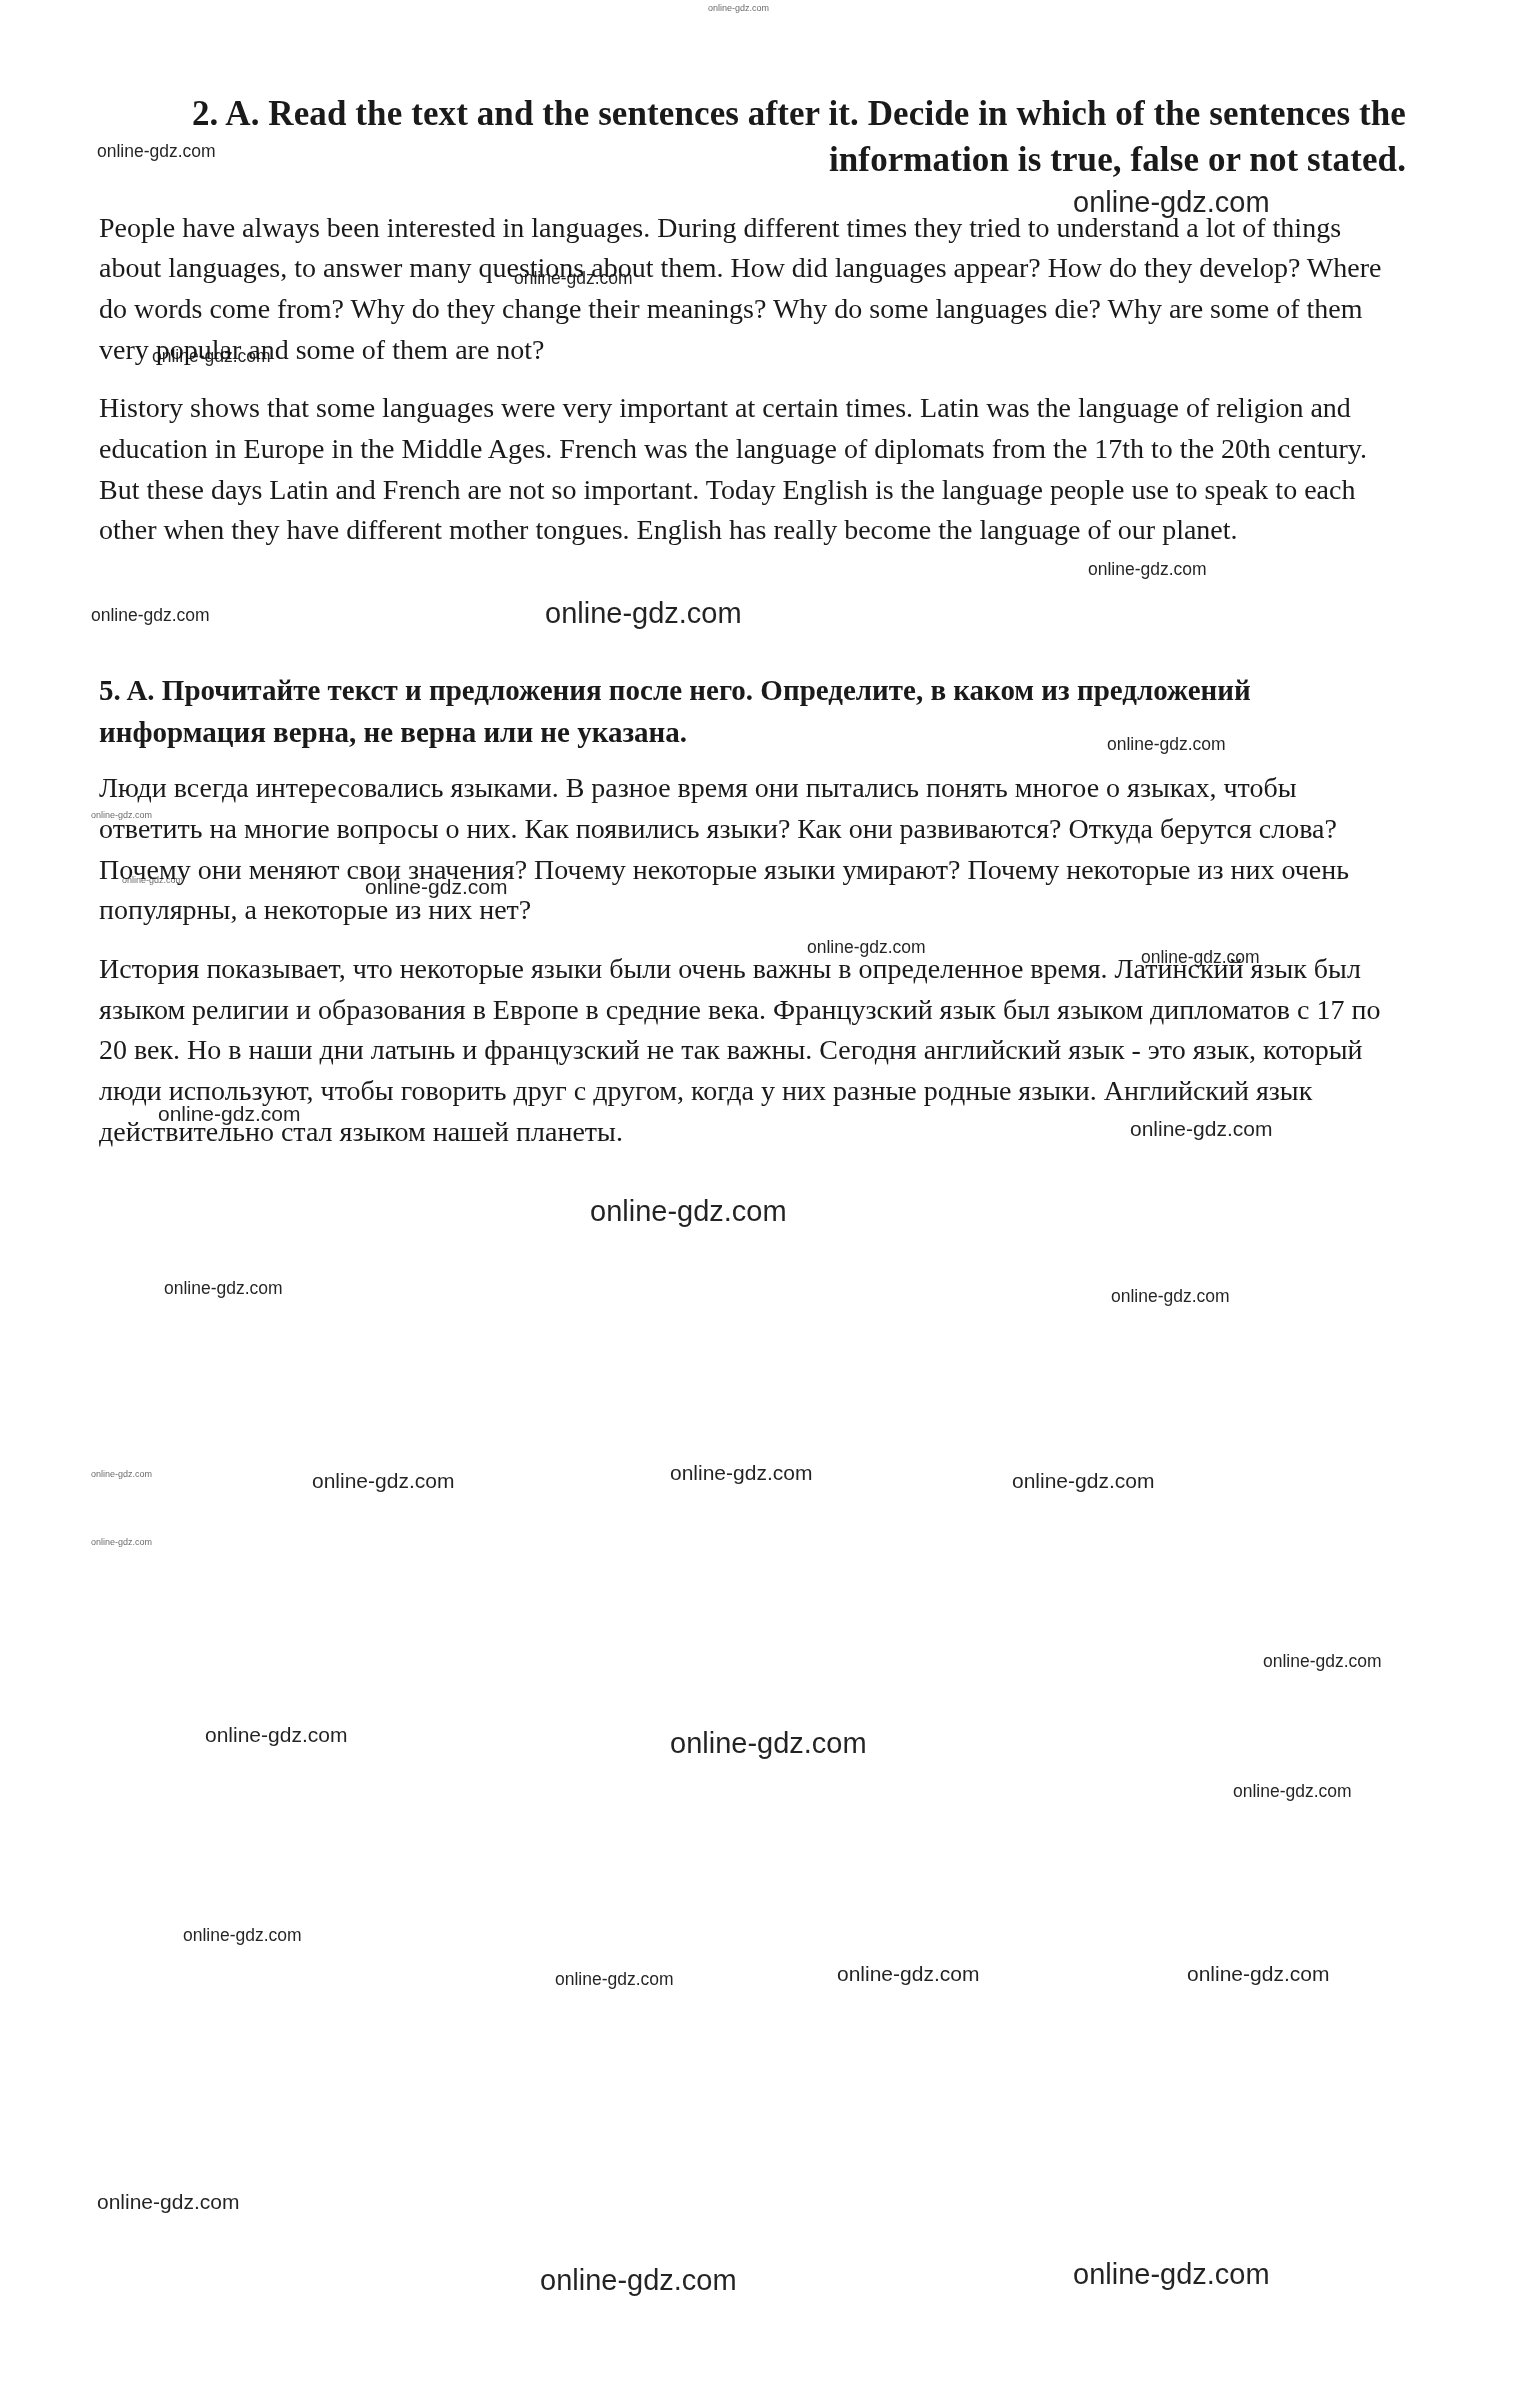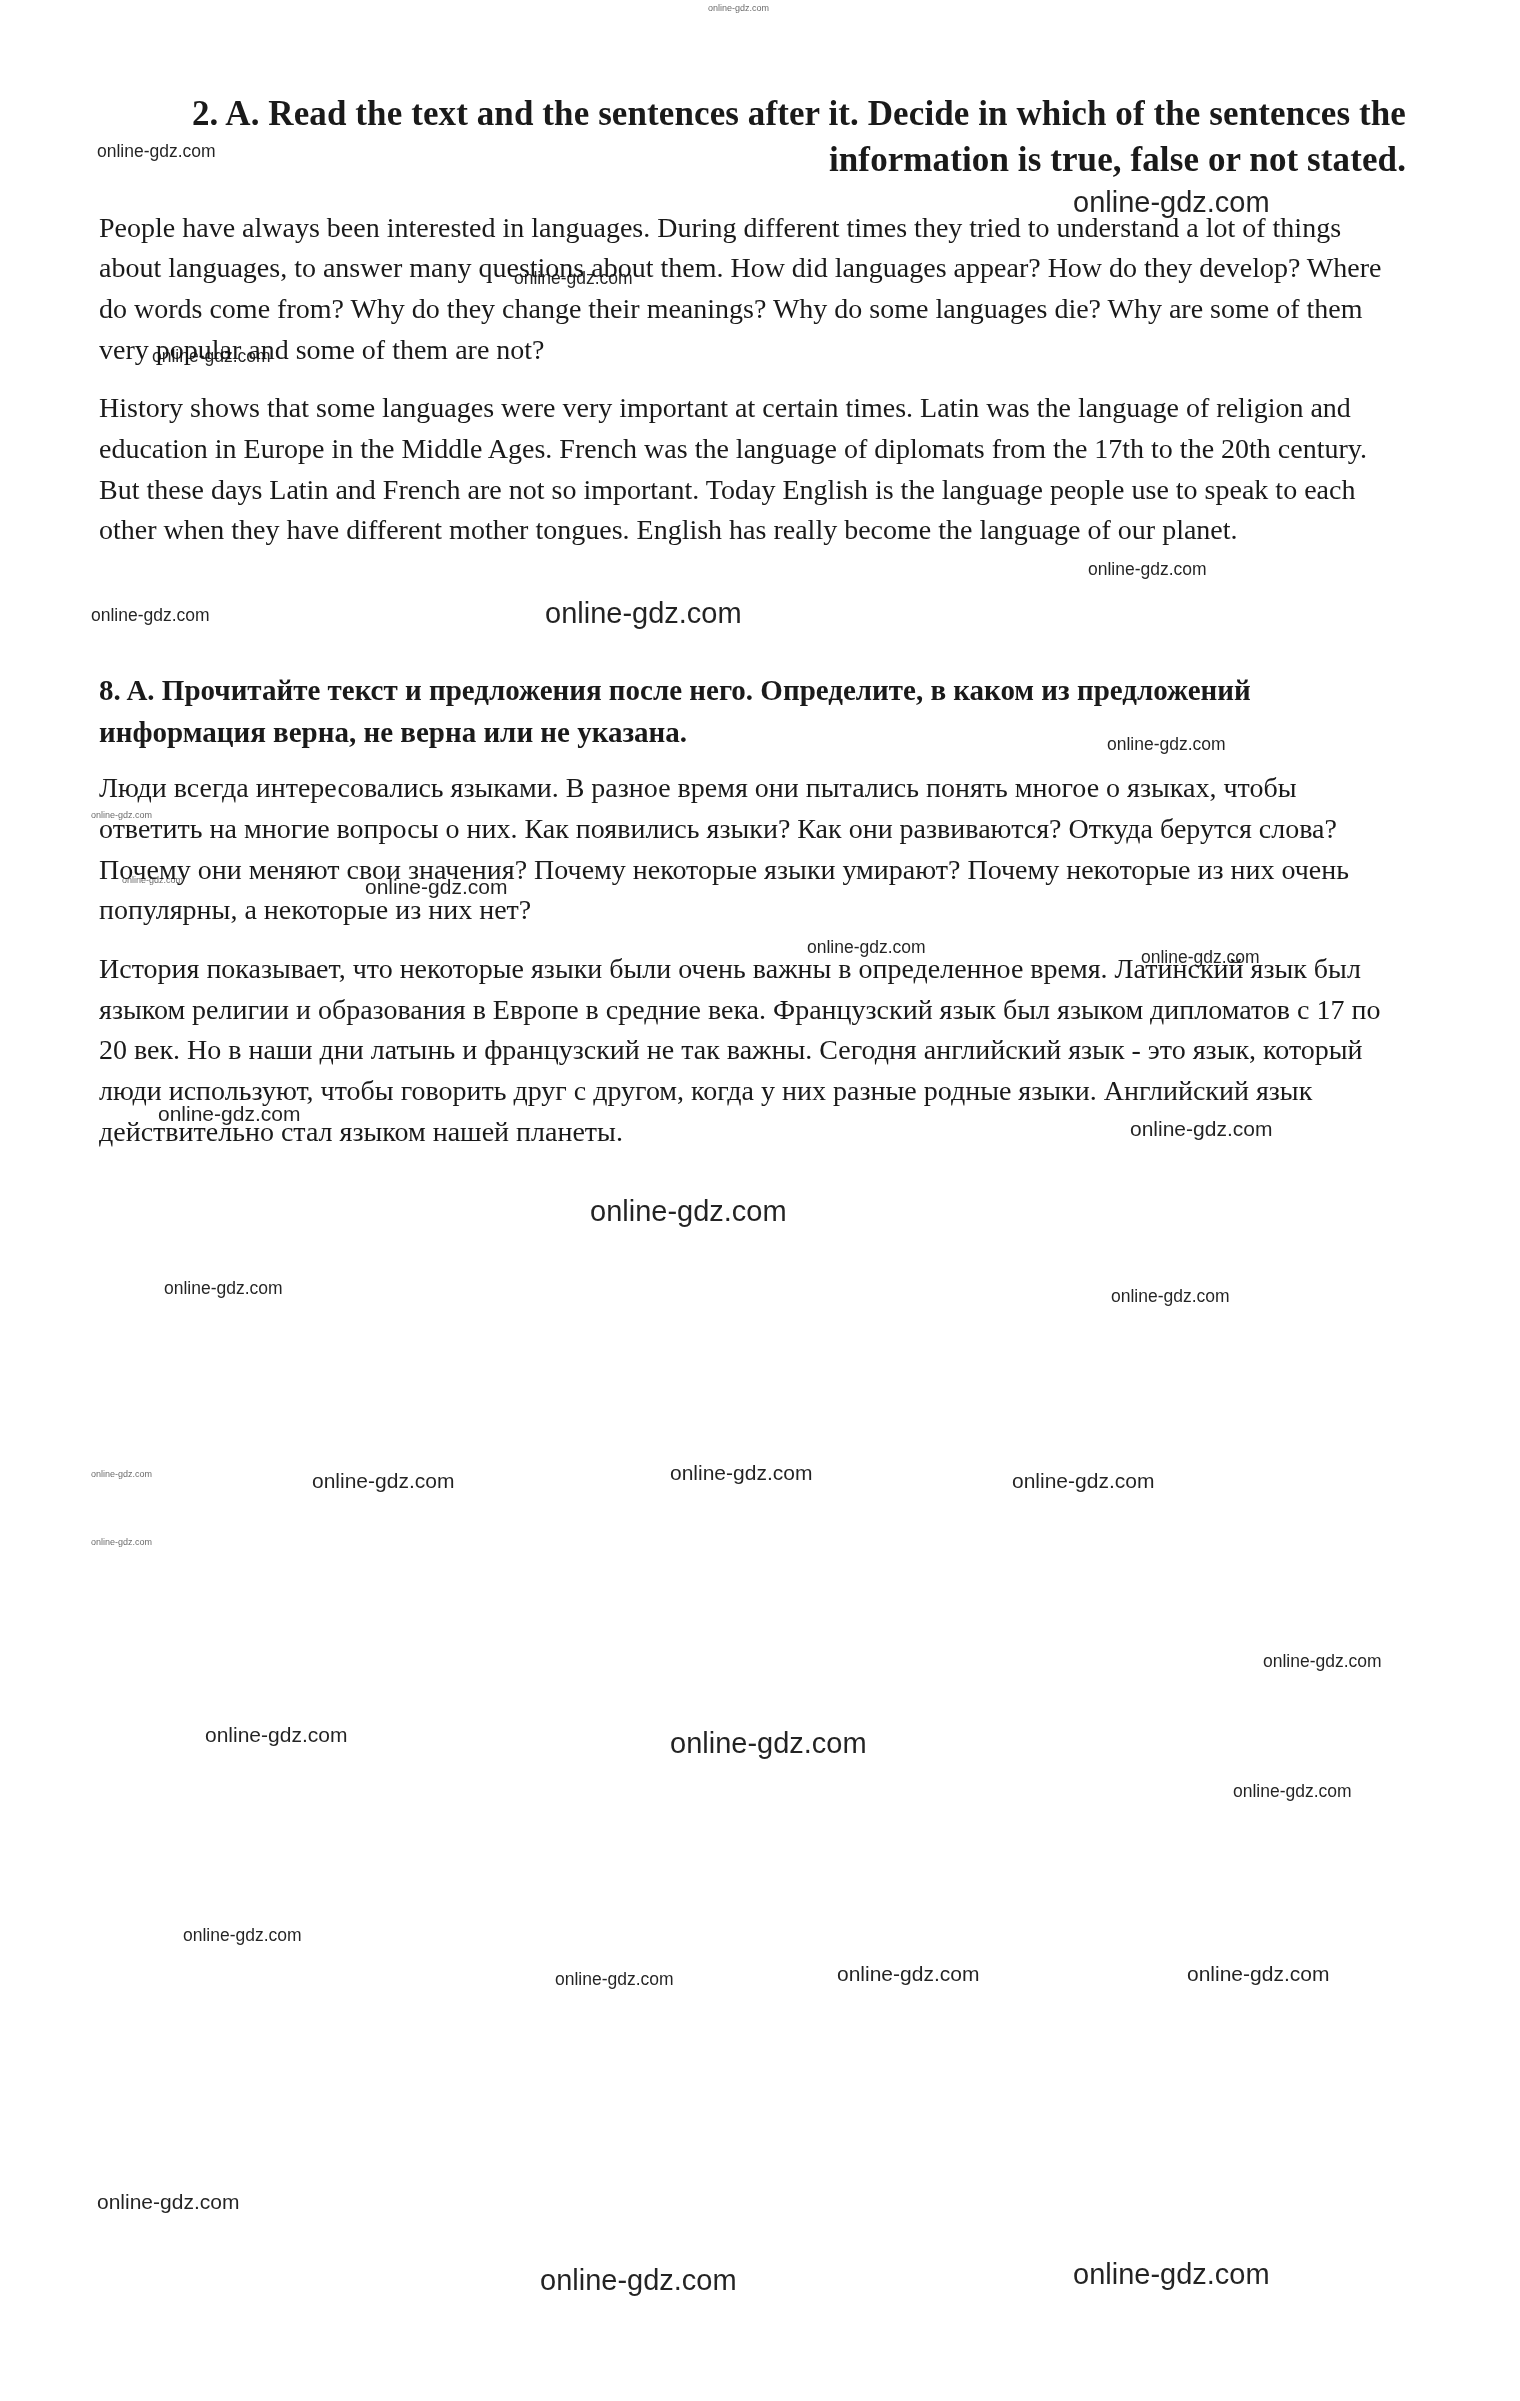--- a/index.html
+++ b/index.html
@@ -79,21 +79,21 @@
       <div class="heading">2. A. Read the text and the sentences after it. Decide in which of the sentences the information is true, false or not stated.</div>
       <div class="gap-small"></div>
       <p class="para">People have always been interested in languages. During different times they tried to understand a lot of things about languages, to answer many questions about them. How did languages appear? How do they develop? Where do words come from? Why do they change their meanings? Why do some languages die? Why are some of them very popular and some of them are not?</p>
       <div class="gap-small"></div>
       <p class="para">History shows that some languages were very important at certain times. Latin was the language of religion and education in Europe in the Middle Ages. French was the language of diplomats from the 17th to the 20th century. But these days Latin and French are not so important. Today English is the language people use to speak to each other when they have different mother tongues. English has really become the language of our planet.</p>
     </div>
 
     <div class="gap-large"></div>
 
     <div class="block-ru">
-      <div class="heading-ru">8. A. Прочитайте текст и предложения после него. Определите, в каком из предложений информация верна, не верна или не указана.</div>
+      <div class="heading-ru">5. A. Прочитайте текст и предложения после него. Определите, в каком из предложений информация верна, не верна или не указана.</div>
       <p class="para">Люди всегда интересовались языками. В разное время они пытались понять многое о языках, чтобы ответить на многие вопросы о них. Как появились языки? Как они развиваются? Откуда берутся слова? Почему они меняют свои значения? Почему некоторые языки умирают? Почему некоторые из них очень популярны, а некоторые из них нет?</p>
       <div class="gap-small"></div>
       <p class="para">История показывает, что некоторые языки были очень важны в определенное время. Латинский язык был языком религии и образования в Европе в средние века. Французский язык был языком дипломатов с 17 по 20 век. Но в наши дни латынь и французский не так важны. Сегодня английский язык - это язык, который люди используют, чтобы говорить друг с другом, когда у них разные родные языки. Английский язык действительно стал языком нашей планеты.</p>
     </div>
 
   </div>
 
   <div id="watermark-layer">
       <span class="wm s5" style="left: 708px; top: 3px; color: rgb(17, 17, 17);">online-gdz.com</span>
       <span class="wm s1" style="left: 97px; top: 141px; color: rgb(17, 17, 17);">online-gdz.com</span>

